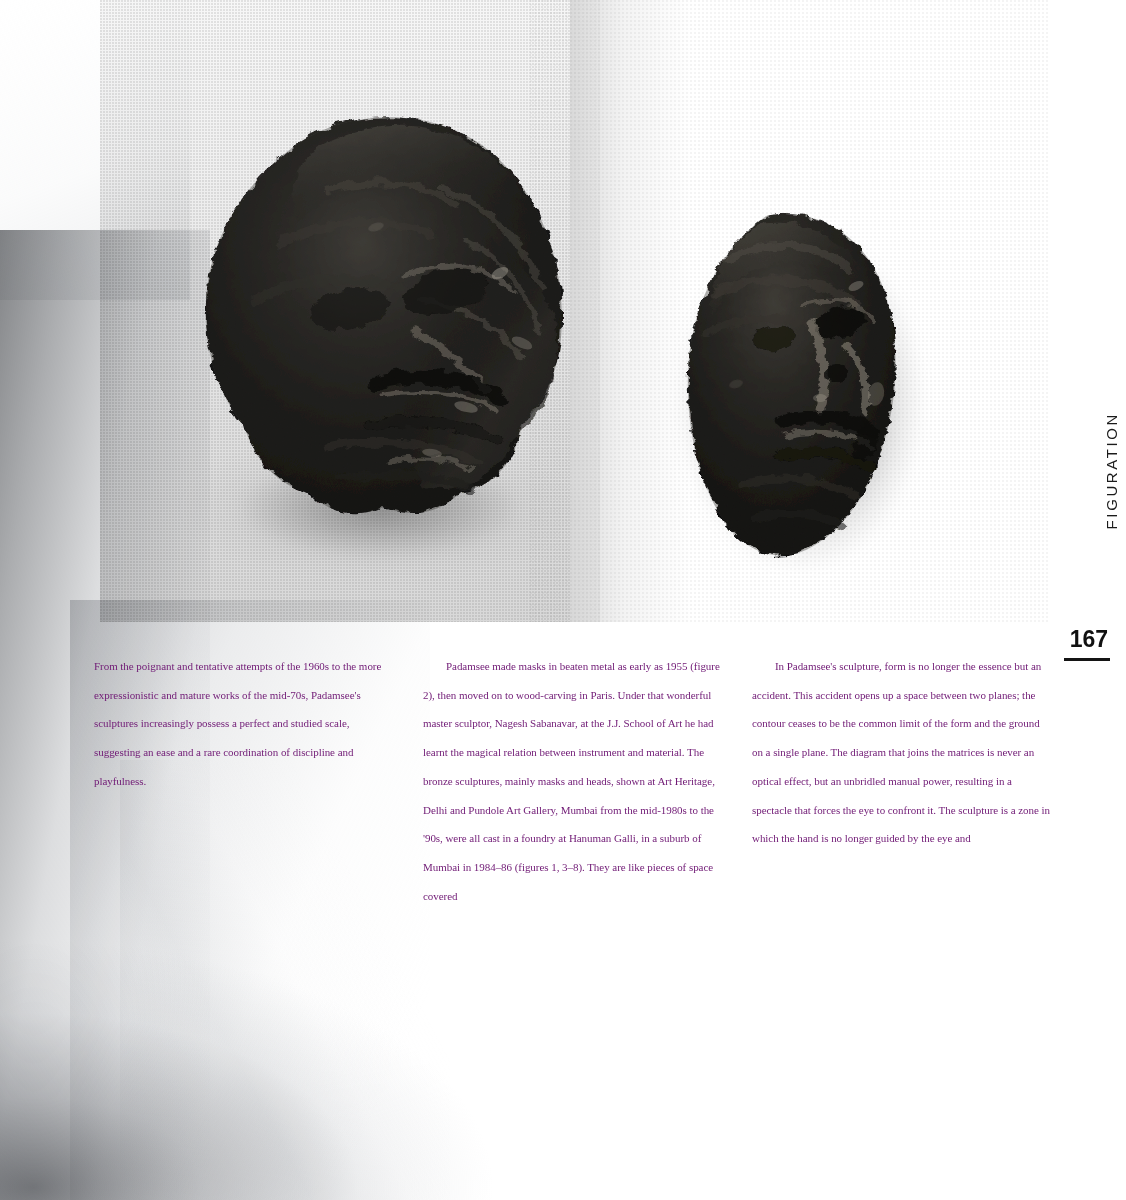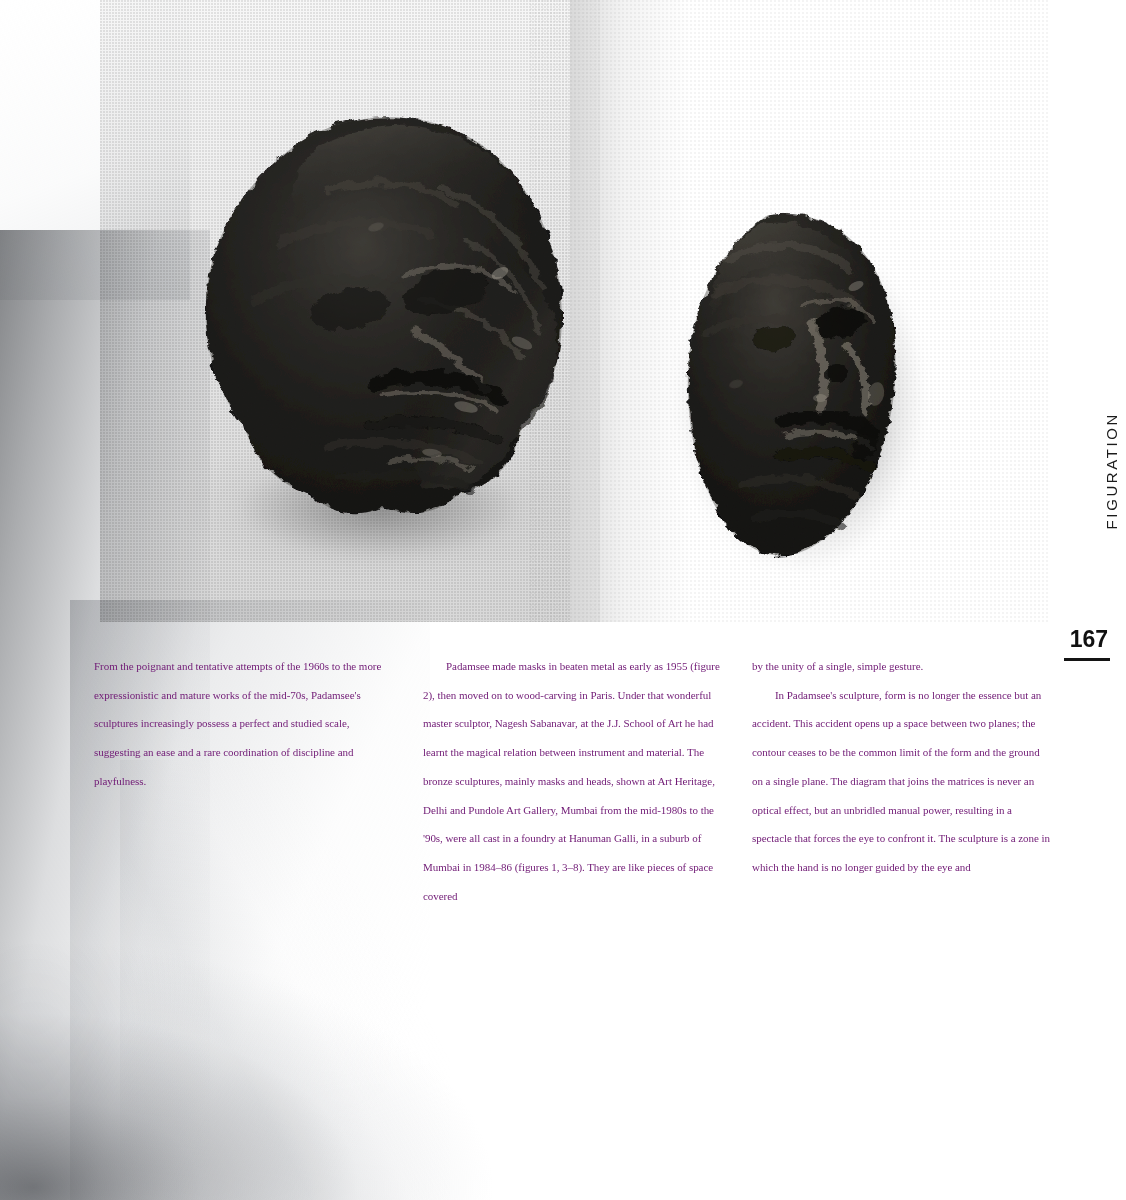--- a/index.html
+++ b/index.html
@@ -441,21 +441,20 @@
       <div class="text-column-inner">
         <p>From the poignant and tentative attempts of the 1960s to the more expressionistic and mature works of the mid-70s, Padamsee's sculptures increasingly possess a perfect and studied scale, suggesting an ease and a rare coordination of discipline and playfulness.</p>
       </div>
     </div>
 
     <div class="text-column col-wrap" id="column-2">
       <p class="indent">Padamsee made masks in beaten metal as early as 1955 (figure 2), then moved on to wood-carving in Paris. Under that wonderful master sculptor, Nagesh Sabanavar, at the J.J. School of Art he had learnt the magical relation between instrument and material. The bronze sculptures, mainly masks and heads, shown at Art Heritage, Delhi and Pundole Art Gallery, Mumbai from the mid-1980s to the '90s, were all cast in a foundry at Hanuman Galli, in a suburb of Mumbai in 1984–86 (figures 1, 3–8). They are like pieces of space covered</p>
     </div>
 
     <div class="text-column col-wrap" id="column-3">
-      <p>by the unity of a single, simple gesture.</p>
       <p class="indent">In Padamsee's sculpture, form is no longer the essence but an accident. This accident opens up a space between two planes; the contour ceases to be the common limit of the form and the ground on a single plane. The diagram that joins the matrices is never an optical effect, but an unbridled manual power, resulting in a spectacle that forces the eye to confront it. The sculpture is a zone in which the hand is no longer guided by the eye and</p>
     </div>
 
   </div>
 
   <div class="scan-shade scan-topleft-soft"></div>
   <div class="scan-shade scan-col1-veil"></div>
   <div class="scan-shade scan-diag-band"></div>
   <div class="scan-shade scan-left-curl"></div>
   <div class="scan-shade scan-bottom-shade"></div>

